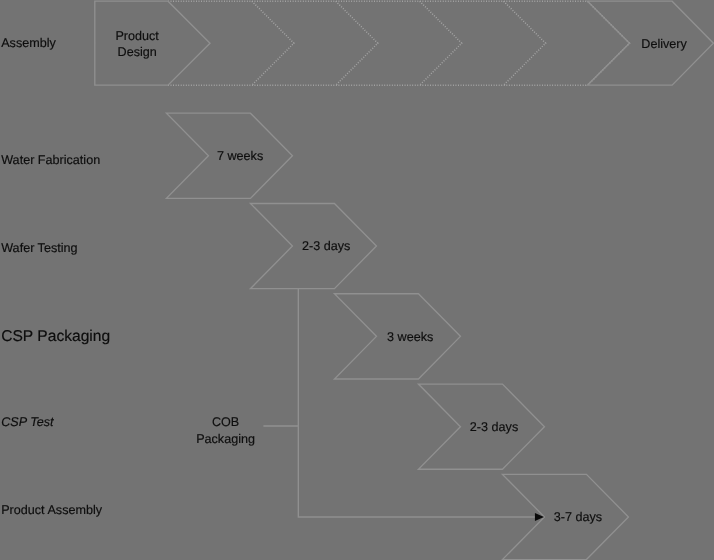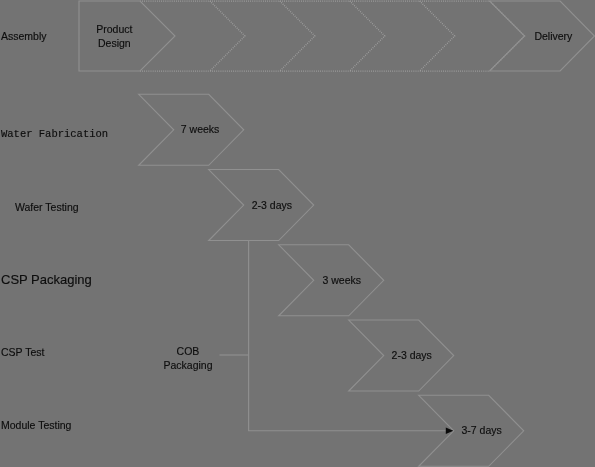--- a/index.html
+++ b/index.html
@@ -49,19 +49,19 @@
         <path d="M 248.6 240.55 L 248.6 430.8 L 445.8 430.8" fill="none" stroke="#909090" stroke-width="1.12"></path>
         <path d="M 453.3 430.8 L 445.8 427.5 L 445.8 434.1 Z" fill="#0a0a0a" stroke="none"></path>
         <path d="M 219.5 355 L 248.6 355" fill="none" stroke="#909090" stroke-width="1.12"></path>
       </g>
       <text x="188" y="355.4" class="stage-label" text-anchor="middle">COB</text>
       <text x="188" y="369" class="stage-label" text-anchor="middle">Packaging</text>
     </svg>
 
   <div id="labels">
       <div class="row-label-item" style="position: absolute; left: 1px; top: 29.5px; font-size: 10.5px; line-height: 12px; white-space: nowrap;">Assembly</div>
-      <div class="row-label-item" style="position: absolute; left: 1px; top: 128px; font-size: 10.5px; line-height: 12px; white-space: nowrap; font-family: Liberation Mono, monospace;">Water Fabrication</div>
-      <div class="row-label-item" style="position: absolute; left: 15px; top: 201px; font-size: 10.5px; line-height: 12px; white-space: nowrap;">Wafer Testing</div>
+      <div class="row-label-item" style="position: absolute; left: 1px; top: 128px; font-size: 10.5px; line-height: 12px; white-space: nowrap;">Water Fabrication</div>
+      <div class="row-label-item" style="position: absolute; left: 1px; top: 201px; font-size: 10.5px; line-height: 12px; white-space: nowrap;">Wafer Testing</div>
       <div class="row-label-item" style="position: absolute; left: 1px; top: 273.5px; font-size: 13px; line-height: 12px; white-space: nowrap;">CSP Packaging</div>
-      <div class="row-label-item" style="position: absolute; left: 1px; top: 346px; font-size: 10.5px; line-height: 12px; white-space: nowrap;">CSP Test</div>
-      <div class="row-label-item" style="position: absolute; left: 1px; top: 419px; font-size: 10.5px; line-height: 12px; white-space: nowrap;">Module Testing</div>
+      <div class="row-label-item" style="position: absolute; left: 1px; top: 346px; font-size: 10.5px; line-height: 12px; white-space: nowrap; font-style: italic;">CSP Test</div>
+      <div class="row-label-item" style="position: absolute; left: 1px; top: 419px; font-size: 10.5px; line-height: 12px; white-space: nowrap;">Product Assembly</div>
     </div>
 </div>
 
 </body></html>

